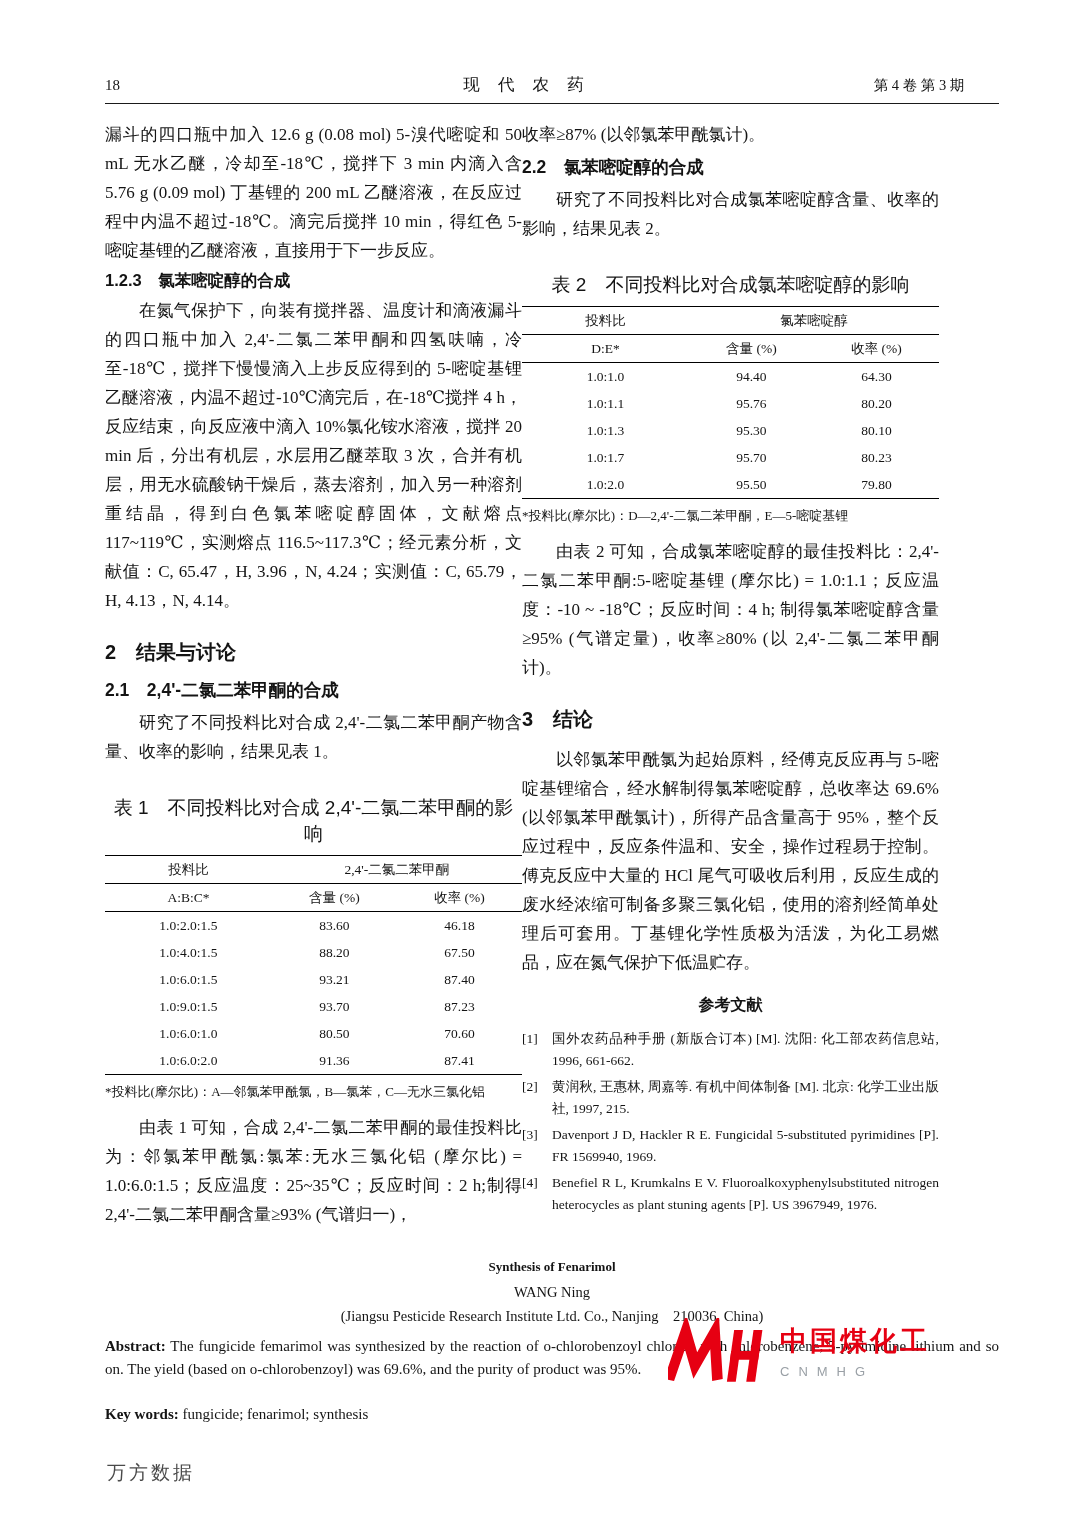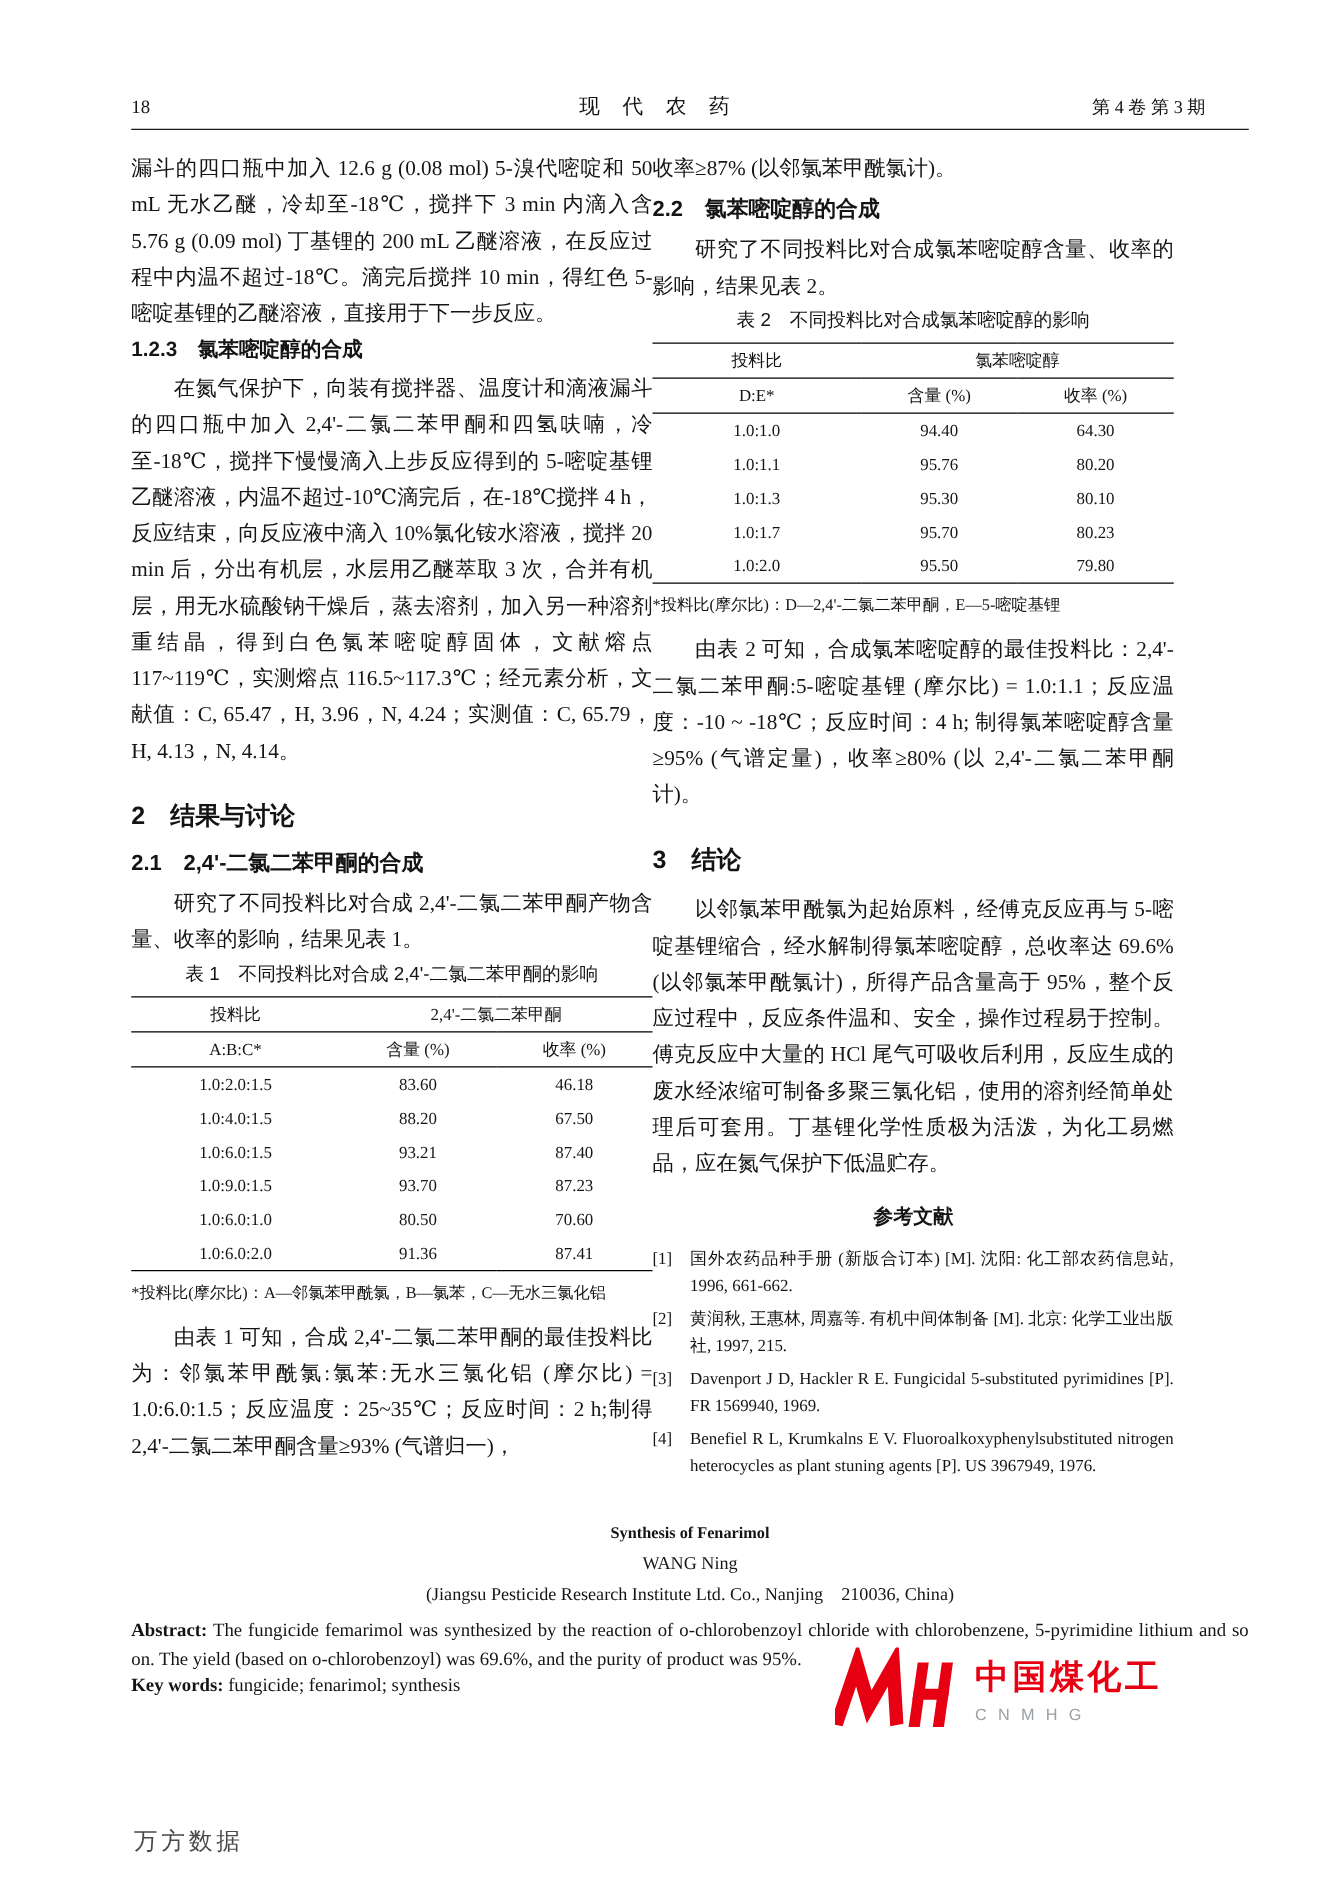--- a/index.html
+++ b/index.html
@@ -20,21 +20,21 @@
   
   .columns { display:flex; }
   .col { width:417px; }
   .body { font-size:17px; line-height:29px; text-align:justify; }
   .indent { text-indent:2em; }
   .h-sub { font-family:"Liberation Sans","DejaVu Sans",sans-serif; font-size:16.5px; font-weight:bold; line-height:29px; margin:1px 0; }
   .h-section { font-family:"Liberation Sans","DejaVu Sans",sans-serif; font-size:20px; font-weight:bold; margin:24px 0 12px; }
   .h-subsection { font-family:"Liberation Sans","DejaVu Sans",sans-serif; font-size:17.5px; font-weight:bold; margin:6px 0 6px; }
 
   
-  .table-caption { font-family:"Liberation Sans","DejaVu Sans",sans-serif; font-size:15px; text-align:center; margin:4px 0 8px; }
+  .table-caption { font-family:"Liberation Sans","DejaVu Sans",sans-serif; font-size:19px; text-align:center; margin:29px 0 8px; }
   .jtable { width:100%; border-collapse:collapse; font-size:13.5px;
             border-top:1.5px solid #000; border-bottom:1.5px solid #000; }
   .jtable th { font-weight:normal; }
   .jtable th, .jtable td { text-align:center; padding:5px 4px; line-height:17px; }
   .jtable thead tr.group-row th { border-bottom:1px solid #000; }
   .jtable thead tr.sub-row th  { border-bottom:1px solid #000; }
   .jtable .col-ratio { width:40%; }
   .footnote { font-size:13px; line-height:19px; margin:7px 0 12px; }
 
   
@@ -42,21 +42,21 @@
   .ref-item { position:relative; padding-left:30px; font-size:13.5px; line-height:22px; text-align:justify; margin-bottom:4px; }
   .ref-num { position:absolute; left:0; top:0; }
 
   
   .en-footer { margin-top:30px; }
   .en-title  { text-align:center; font-weight:bold; font-size:13px; }
   .en-author { text-align:center; font-size:14.5px; margin-top:9px; }
   .en-affil  { text-align:center; font-size:14.5px; margin-top:6px; }
   .en-abstract { font-size:15px; line-height:23px; text-align:justify; margin-top:9px; }
   .b { font-weight:bold; }
-  .en-keywords { font-size:15px; margin-top:1px; }
+  .en-keywords { font-size:15px; margin-top:25px; }
 
   
   .logo { position:absolute; left:668px; top:1318px; display:flex; align-items:center; gap:12px; }
   .logo-text { display:flex; flex-direction:column; }
   .logo-cn { font-family:"Liberation Sans","DejaVu Sans",sans-serif; font-size:27px; font-weight:bold; letter-spacing:3px; }
   .logo-en { font-family:"Liberation Sans","DejaVu Sans",sans-serif; font-size:13px; letter-spacing:9px; color:#9aa0a6; margin-top:5px; }
 
   
   .watermark { position:absolute; left:107px; top:1460px; font-size:19px; color:#4a4a4a; letter-spacing:3px; }
 </style>

